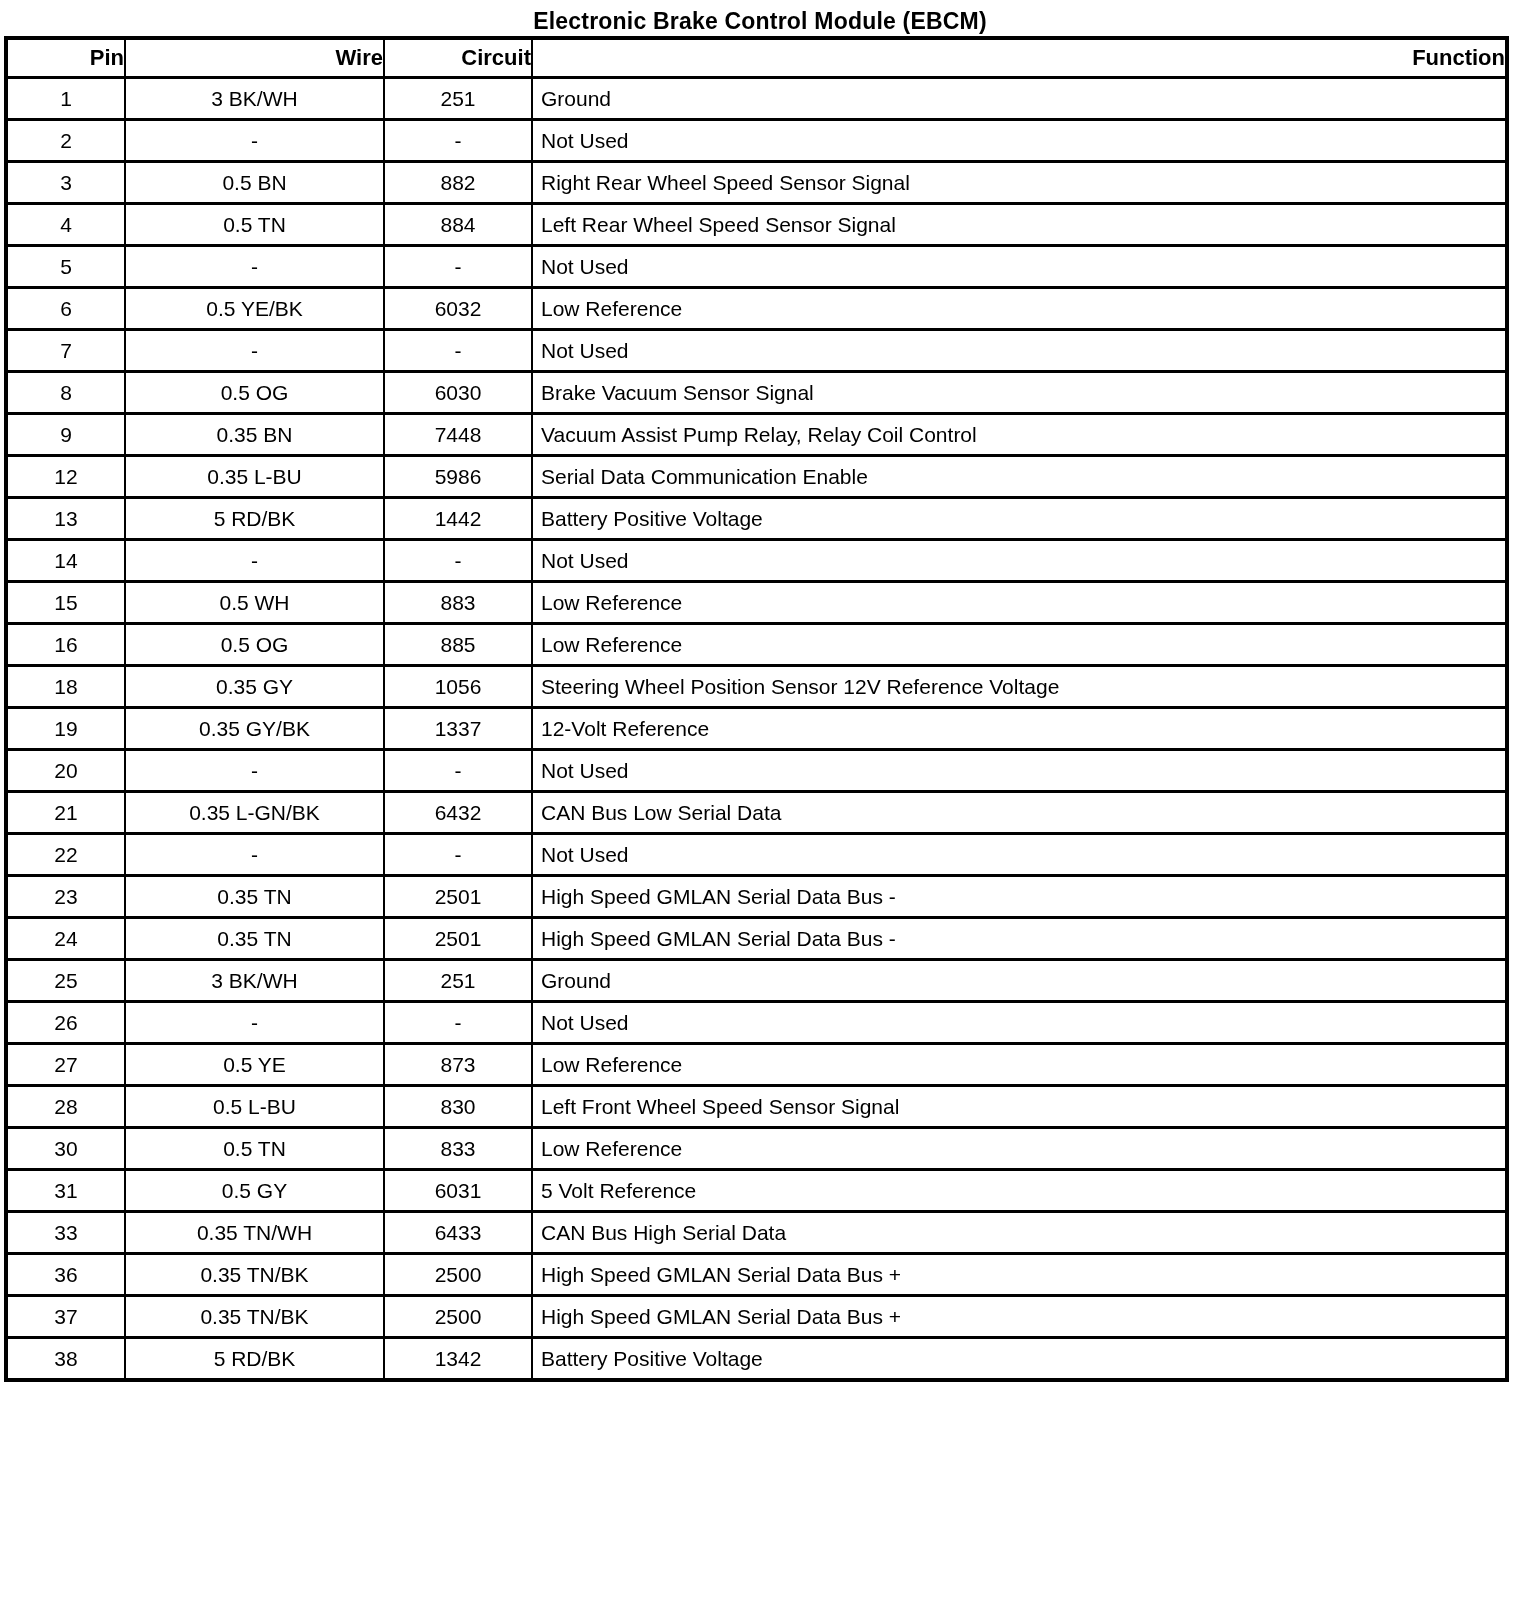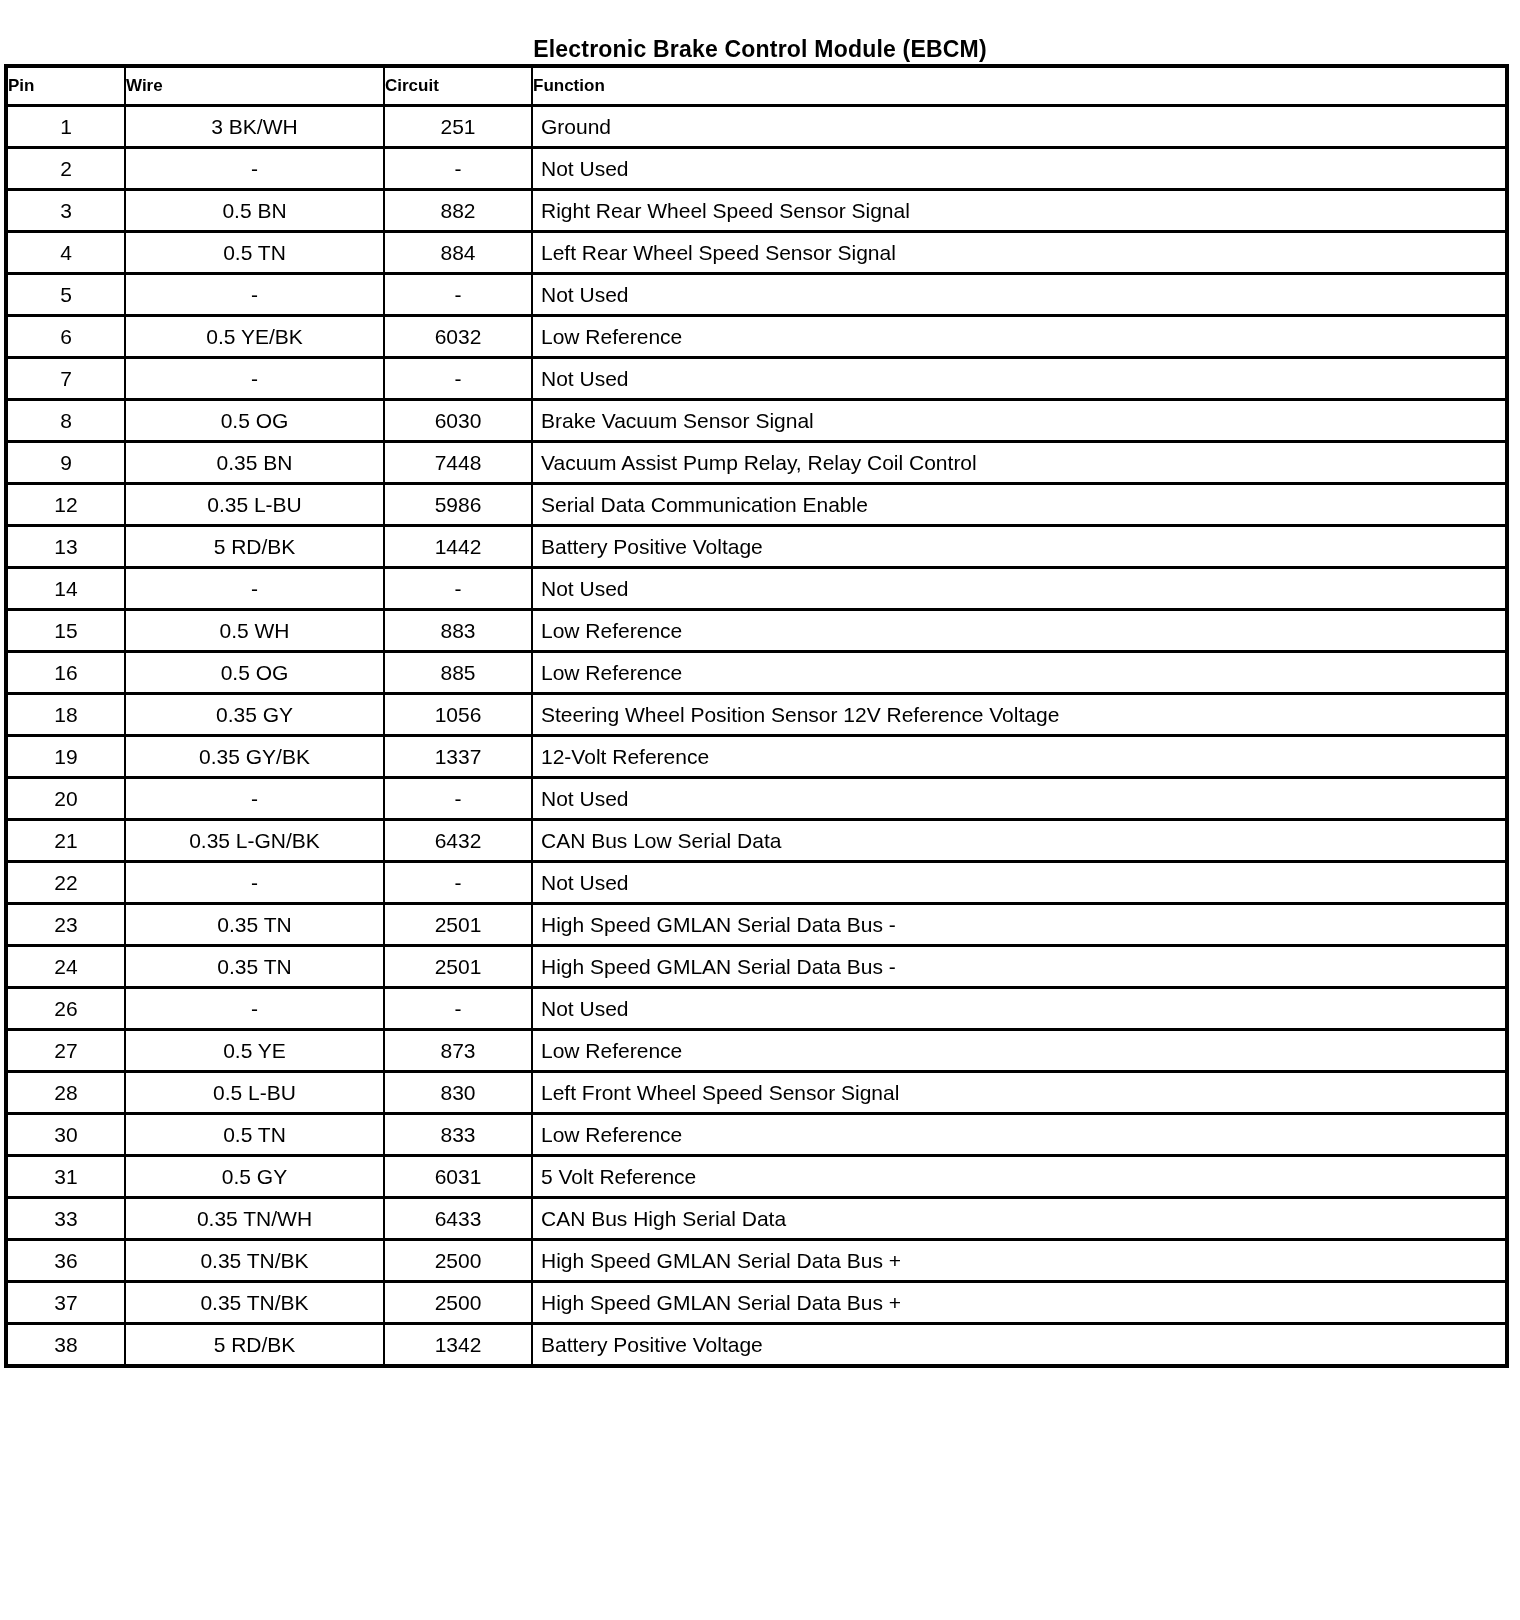--- a/index.html
+++ b/index.html
@@ -18,40 +18,39 @@
     overflow: hidden;
   }
   .title {
     text-align: center;
     font-weight: bold;
     font-size: 23px;
     line-height: 30px;
     padding-top: 6px;
     height: 30px;
     letter-spacing: 0.2px;
-    margin-top: 28px;
   }
   table.pinout {
     border-collapse: collapse;
     table-layout: fixed;
     margin-left: 4px;
     width: 1501px;
     border: 4px solid #000000;
   }
   col.col-pin     { width: 119px; }
   col.col-wire    { width: 259px; }
   col.col-circuit { width: 148px; }
   col.col-func    { width: 975px; }
   table.pinout th {
     border-left: 2px solid #000000;
     border-right: 2px solid #000000;
     border-bottom: 3px solid #000000;
-    font-size: 17px;
+    font-size: 22px;
     font-weight: bold;
-    text-align: left;
+    text-align: right;
     height: 36px;
     padding: 0;
   }
   table.pinout td {
     border-left: 2px solid #000000;
     border-right: 2px solid #000000;
     border-top: 3px solid #000000;
     border-bottom: 3px solid #000000;
     font-size: 21px;
     text-align: center;
@@ -207,20 +206,26 @@
           <td>2501</td>
           <td class="function-cell">High Speed GMLAN Serial Data Bus -</td>
         </tr>
         <tr>
           <td>24</td>
           <td>0.35 TN</td>
           <td>2501</td>
           <td class="function-cell">High Speed GMLAN Serial Data Bus -</td>
         </tr>
         <tr>
+          <td>25</td>
+          <td>3 BK/WH</td>
+          <td>251</td>
+          <td class="function-cell">Ground</td>
+        </tr>
+        <tr>
           <td>26</td>
           <td>-</td>
           <td>-</td>
           <td class="function-cell">Not Used</td>
         </tr>
         <tr>
           <td>27</td>
           <td>0.5 YE</td>
           <td>873</td>
           <td class="function-cell">Low Reference</td>

